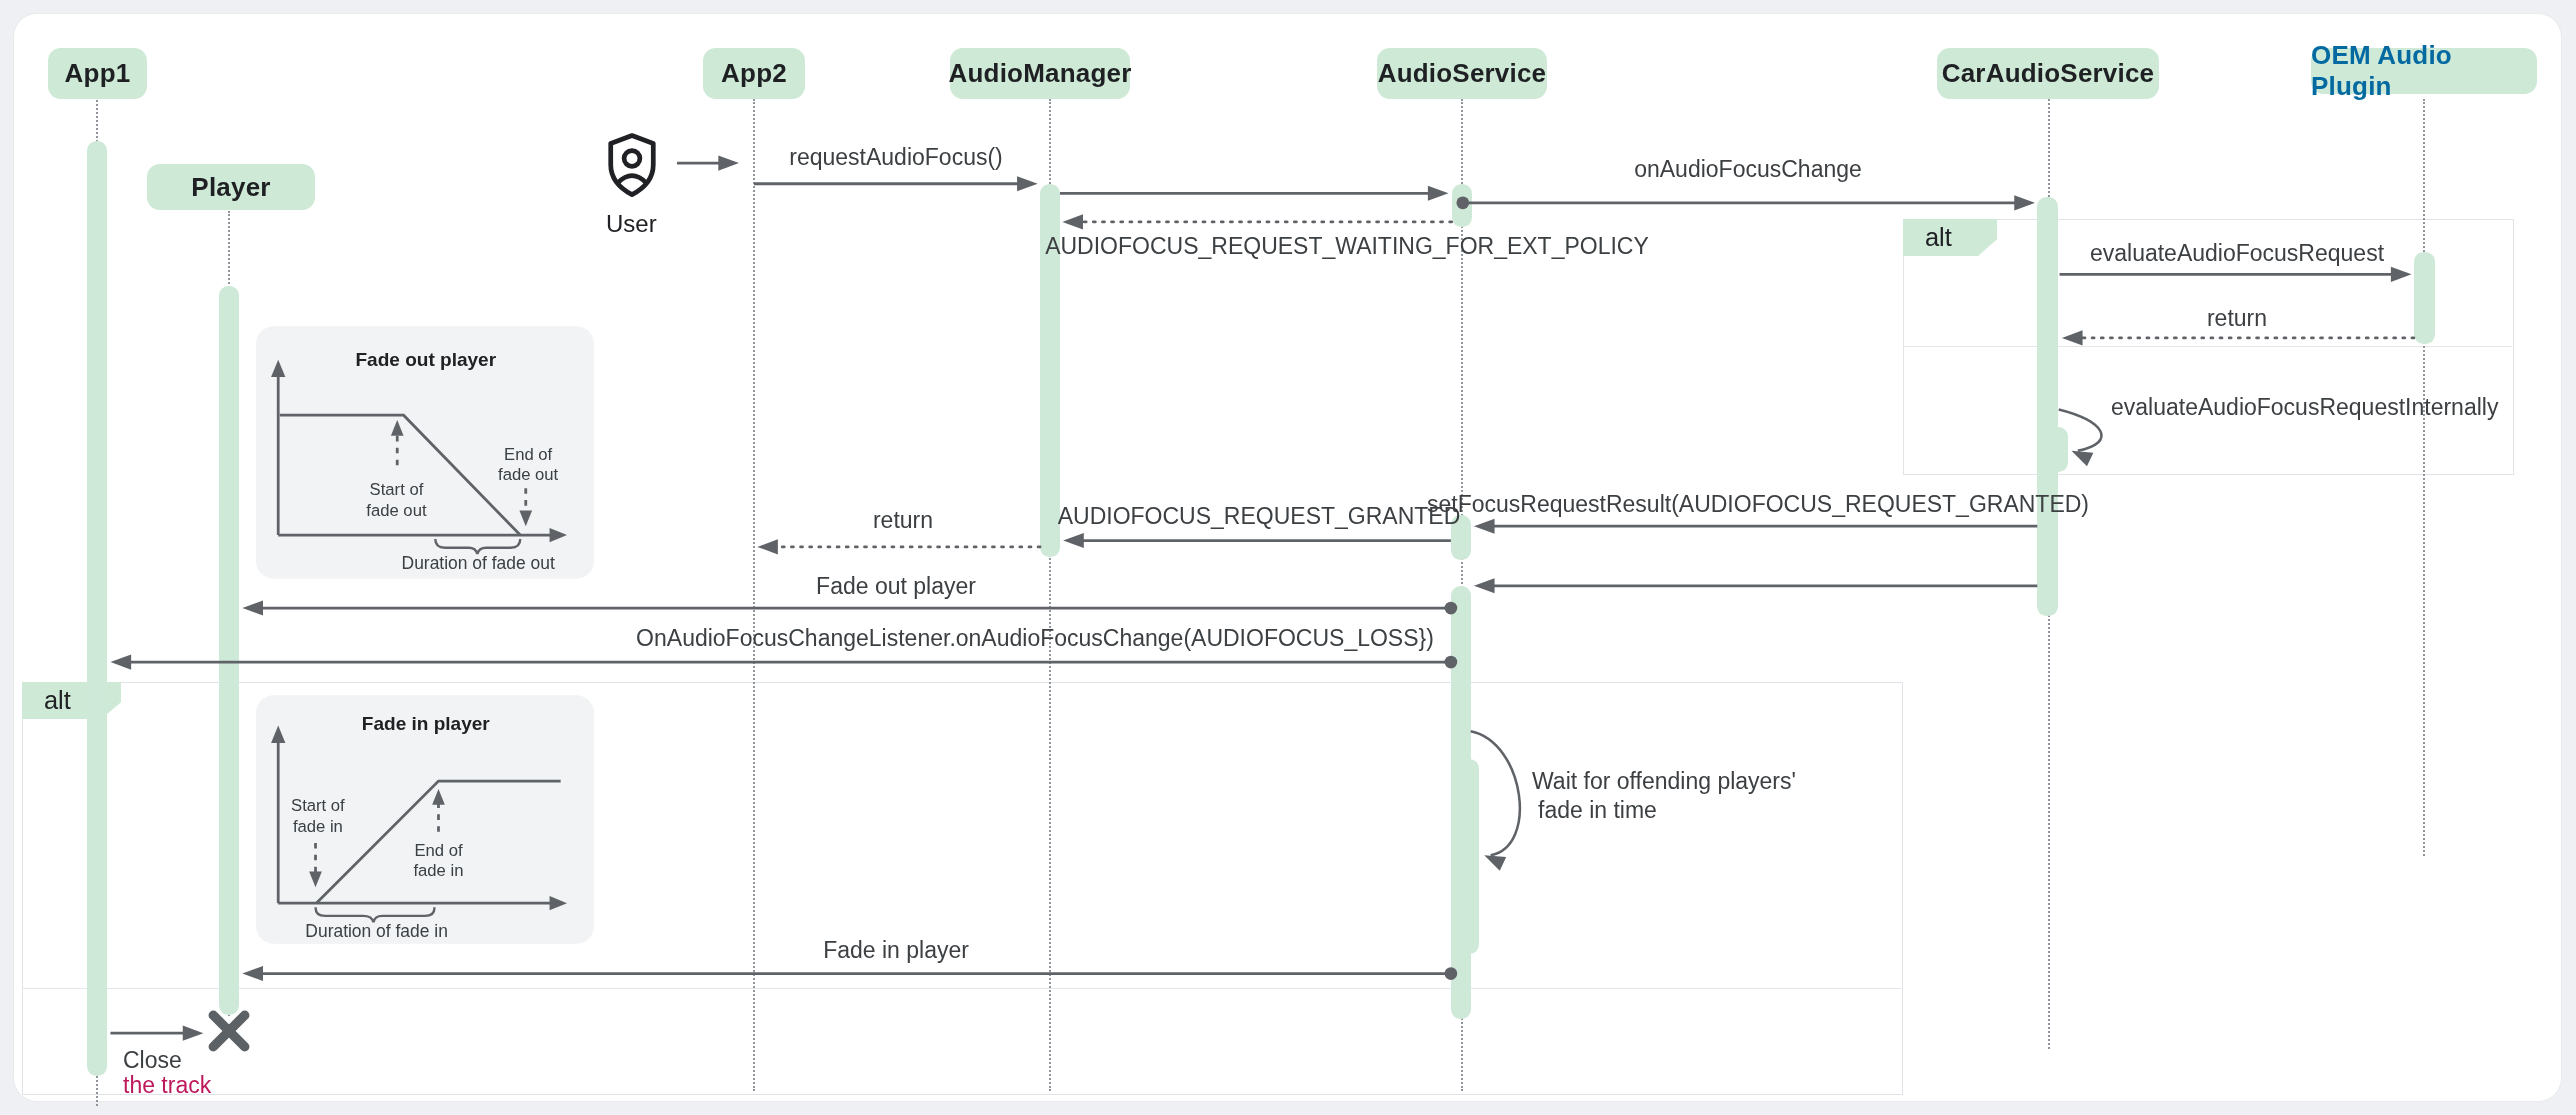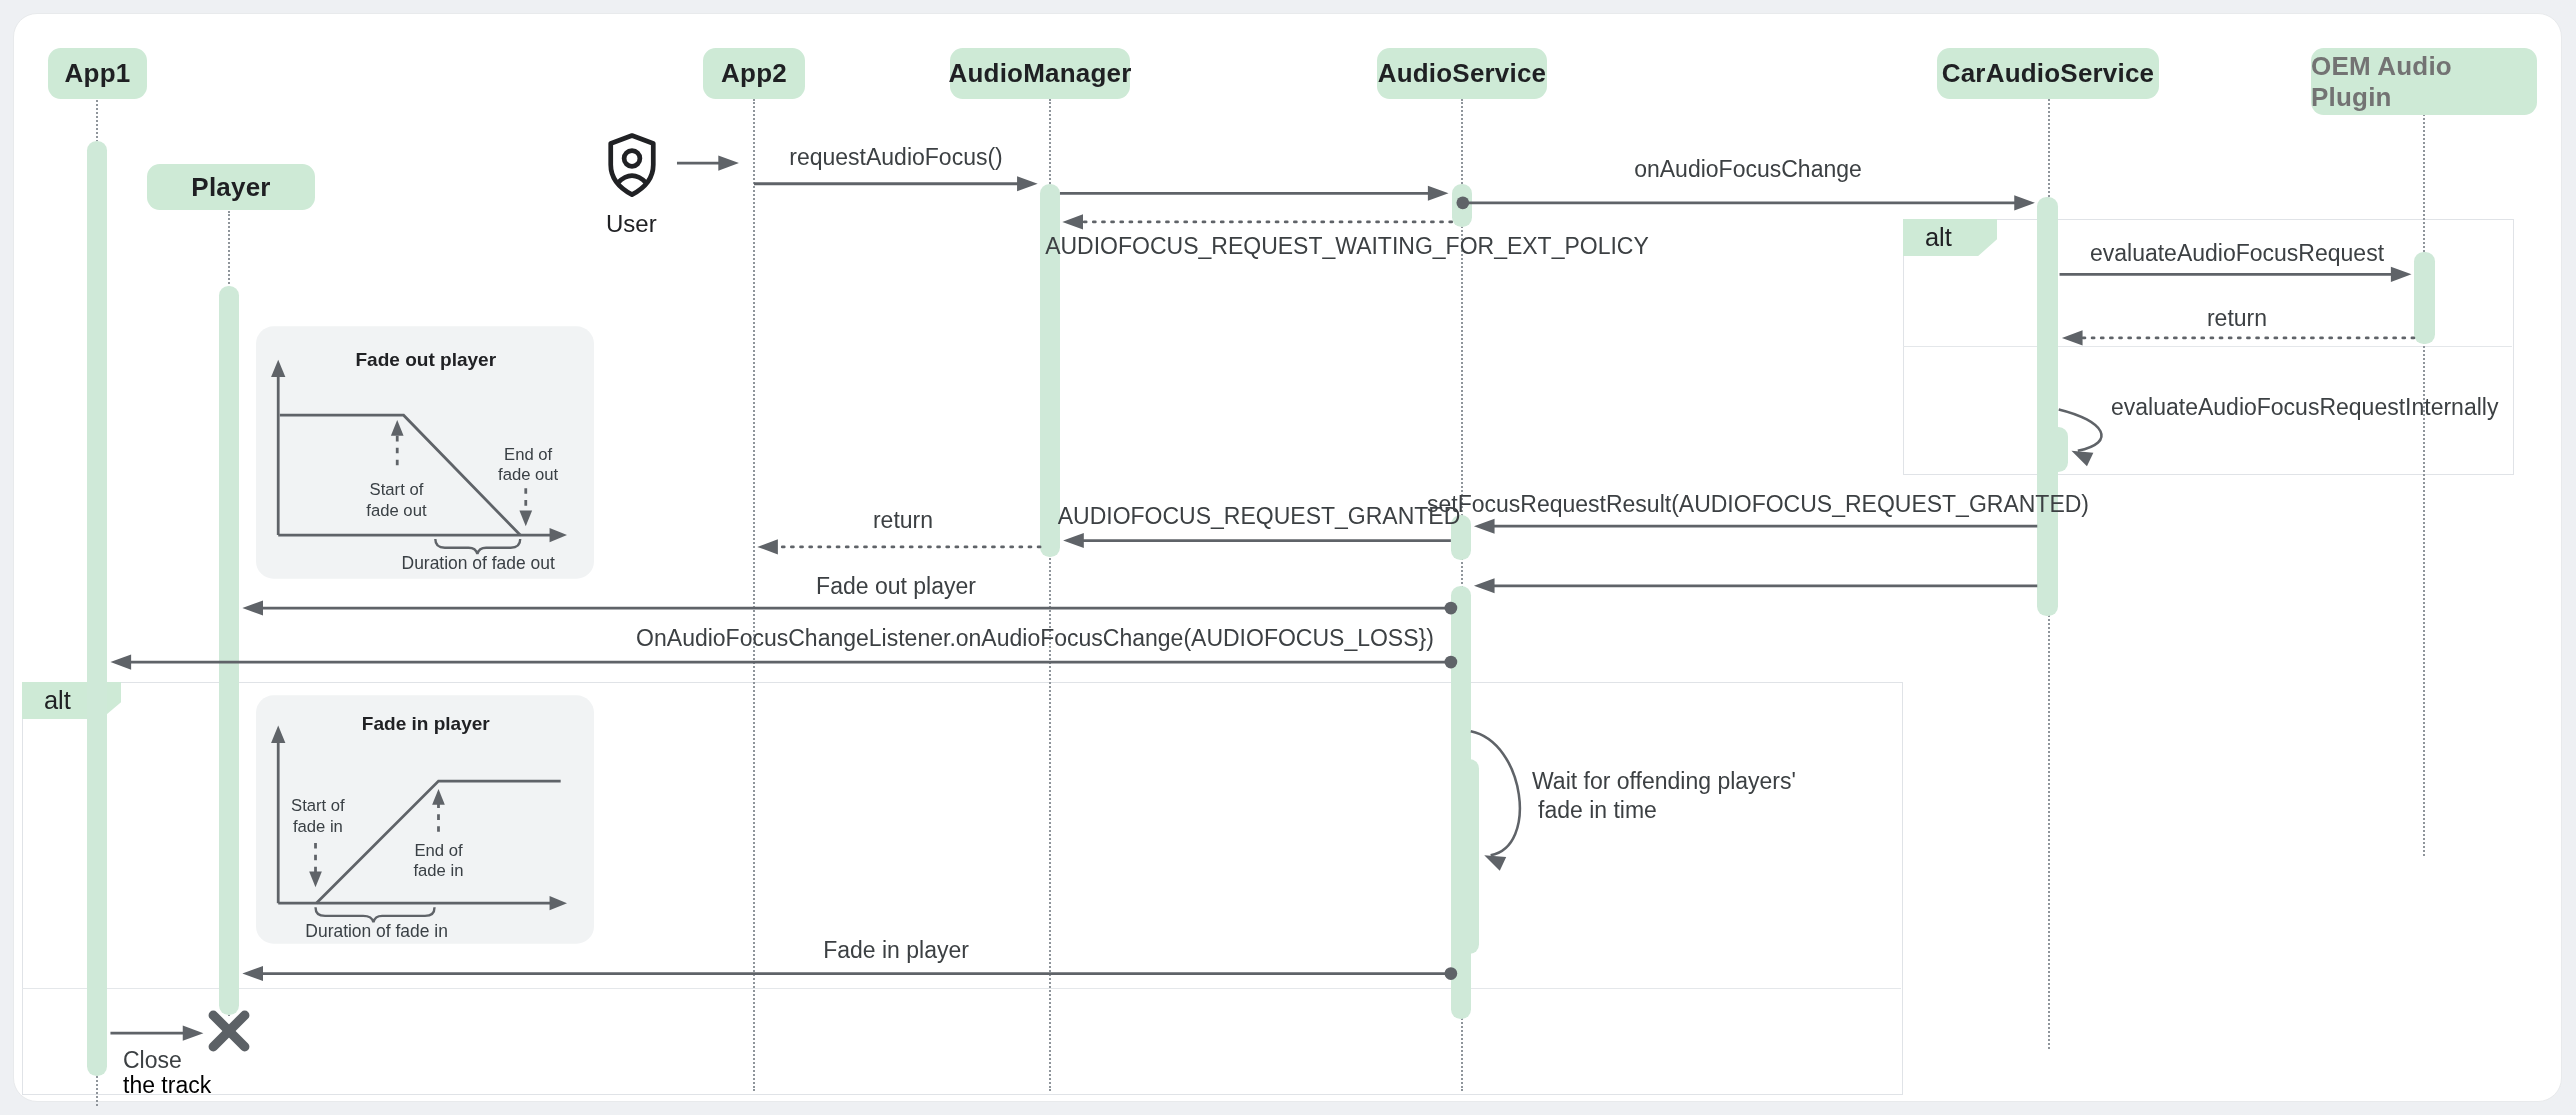--- a/index.html
+++ b/index.html
@@ -165,22 +165,22 @@
     <div class="msg left" style="left: 2111px; top: 407px; z-index: 6; color: rgb(60, 64, 67);">evaluateAudioFocusRequestInternally</div>
     <div class="msg center" style="left: 1758px; top: 504px; z-index: 6; color: rgb(60, 64, 67);">setFocusRequestResult(AUDIOFOCUS_REQUEST_GRANTED)</div>
     <div class="msg center" style="left: 1259px; top: 516px; z-index: 6; color: rgb(60, 64, 67);">AUDIOFOCUS_REQUEST_GRANTED</div>
     <div class="msg center" style="left: 903px; top: 520px; z-index: 6; color: rgb(60, 64, 67);">return</div>
     <div class="msg center" style="left: 896px; top: 586px; z-index: 6; color: rgb(60, 64, 67);">Fade out player</div>
     <div class="msg center" style="left: 1035px; top: 638px; z-index: 6; color: rgb(60, 64, 67);">OnAudioFocusChangeListener.onAudioFocusChange(AUDIOFOCUS_LOSS})</div>
     <div class="msg left" style="left: 1532px; top: 781px; z-index: 6; color: rgb(60, 64, 67);">Wait for offending players'</div>
     <div class="msg left" style="left: 1538px; top: 810px; z-index: 6; color: rgb(60, 64, 67);">fade in time</div>
     <div class="msg center" style="left: 896px; top: 950px; z-index: 6; color: rgb(60, 64, 67);">Fade in player</div>
     <div class="msg left" style="left: 123px; top: 1060px; z-index: 6; color: rgb(60, 64, 67);">Close</div>
-    <div class="msg left" style="left: 123px; top: 1085px; z-index: 6; color: #000000;">the track</div>
+    <div class="msg left" style="left: 123px; top: 1085px; z-index: 6; color: #be185d;">the track</div>
     <div class="actor" style="left: 48px; top: 48px; width: 99px; height: 51px; z-index: 7; background: rgb(206, 234, 214); color: rgb(31, 32, 35);">App1</div>
     <div class="actor" style="left: 147px; top: 164px; width: 168px; height: 46px; z-index: 7; background: rgb(206, 234, 214); color: rgb(31, 32, 35);">Player</div>
     <div class="actor" style="left: 703px; top: 48px; width: 102px; height: 51px; z-index: 7; background: rgb(206, 234, 214); color: rgb(31, 32, 35);">App2</div>
     <div class="actor" style="left: 950px; top: 48px; width: 180px; height: 51px; z-index: 7; background: rgb(206, 234, 214); color: rgb(31, 32, 35);">AudioManager</div>
     <div class="actor" style="left: 1377px; top: 48px; width: 170px; height: 51px; z-index: 7; background: rgb(206, 234, 214); color: rgb(31, 32, 35);">AudioService</div>
     <div class="actor" style="left: 1937px; top: 48px; width: 222px; height: 51px; z-index: 7; background: rgb(206, 234, 214); color: rgb(31, 32, 35);">CarAudioService</div>
-    <div class="actor" style="left: 2311px; top: 48px; width: 226px; height: 67px; z-index: 7; background: rgb(206, 234, 214); color: #737373;">OEM Audio Plugin</div>
+    <div class="actor" style="left: 2311px; top: 48px; width: 226px; height: 46px; z-index: 7; background: rgb(206, 234, 214); color: #0369a1;">OEM Audio Plugin</div>
   </div>
 
 
 </body></html>

